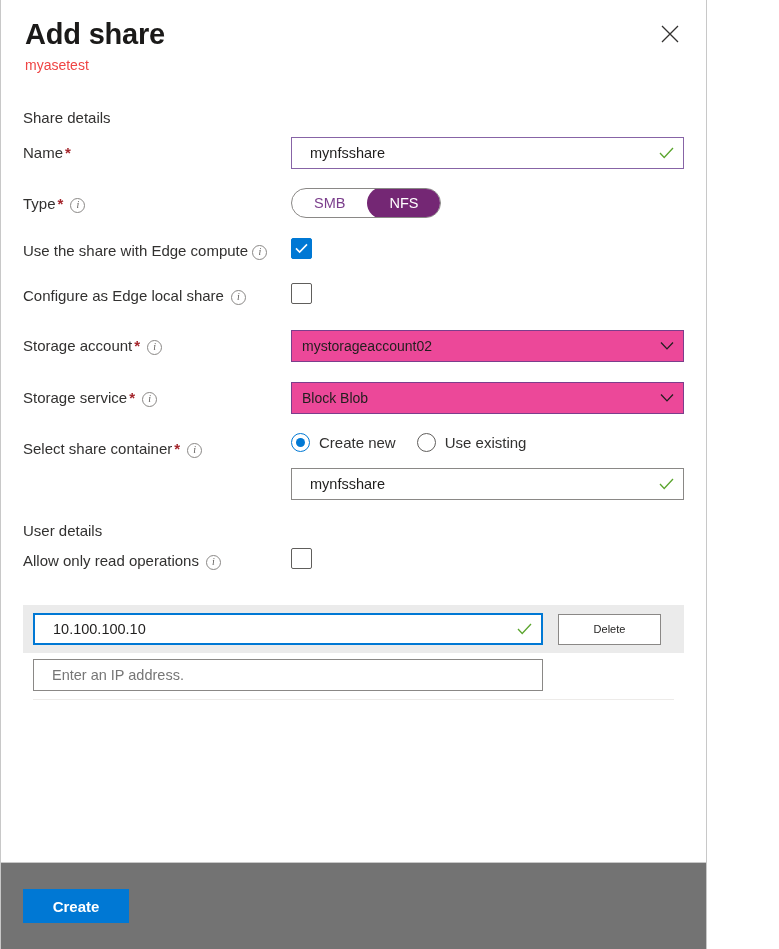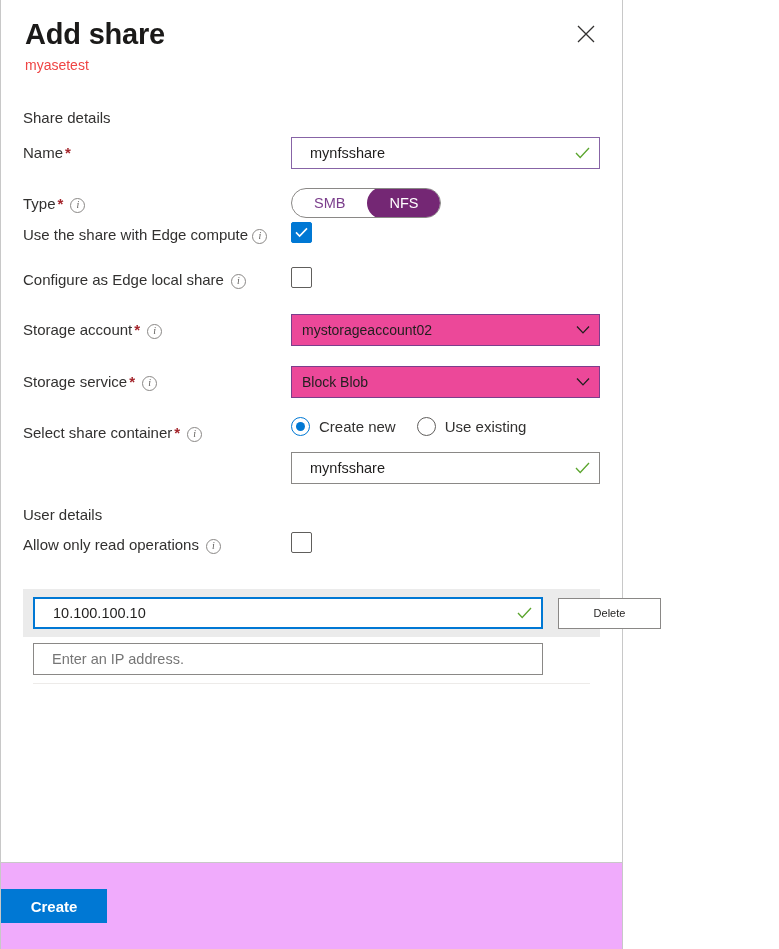--- a/index.html
+++ b/index.html
@@ -5,21 +5,21 @@
   * { box-sizing: border-box; }
   html, body {
     margin: 0; padding: 0;
     background: #ffffff;
     font-family: "Liberation Sans", sans-serif;
   }
   body { width: 779px; height: 949px; overflow: hidden; }
 
   .panel {
     position: relative;
-    width: 623px;
+    width: 707px;
     height: 949px;
     background: #fff;
     border: 1px solid #c8c8c8;
     border-top: none;
     border-bottom: none;
   }
 
   
   .header { position: relative; padding: 18px 24px 0 24px; }
   .title {
@@ -233,23 +233,24 @@
     border-top: 1px solid #edebe9;
     margin: 2px 10px 0 10px;
   }
 
   
   .footer {
     position: absolute;
     left: 0; right: 0; bottom: 0;
     height: 87px;
     border-top: 1px solid #c8c8c8;
-    background: #f0abfc;
+    background: #737373;
     display: flex;
     align-items: center;
+    padding-left: 22px;
   }
   .create-btn {
     background: #0078d4;
     color: #fff;
     border: none;
     height: 34px;
     min-width: 106px;
     font-family: "Liberation Sans", sans-serif;
     font-size: 15px;
     font-weight: 600;
@@ -286,21 +287,21 @@
           <input type="text" value="mynfsshare" style="">
           <span class="check-mark">
             <svg width="15" height="13" viewBox="0 0 15 13">
                 <path d="M1 6.5 L5.2 11 L14 1.5" stroke="#5ba52e" stroke-width="1.3" fill="none"></path>
               </svg>
           </span>
         </div>
       </div>
     </div>
 
-    <div class="row" style="margin-bottom:4px;">
+    <div class="row" style="margin-bottom:20px;">
       <div class="label-col">
         <span>Type</span><span class="req">*</span><span class="info-icon">
             <span>i</span>
           </span>
       </div>
       <div class="ctrl-col">
         <div class="pill">
           <div class="pill-opt">SMB</div>
           <div class="pill-opt on">NFS</div>
         </div>

